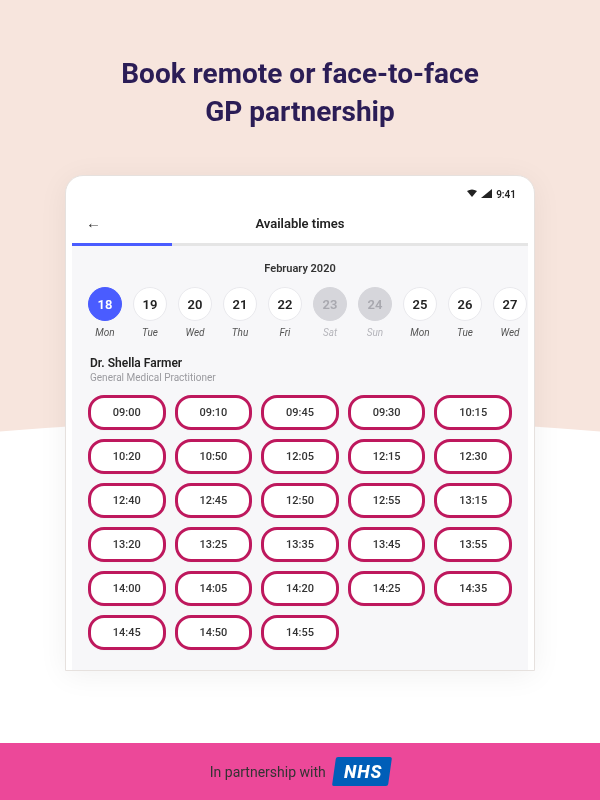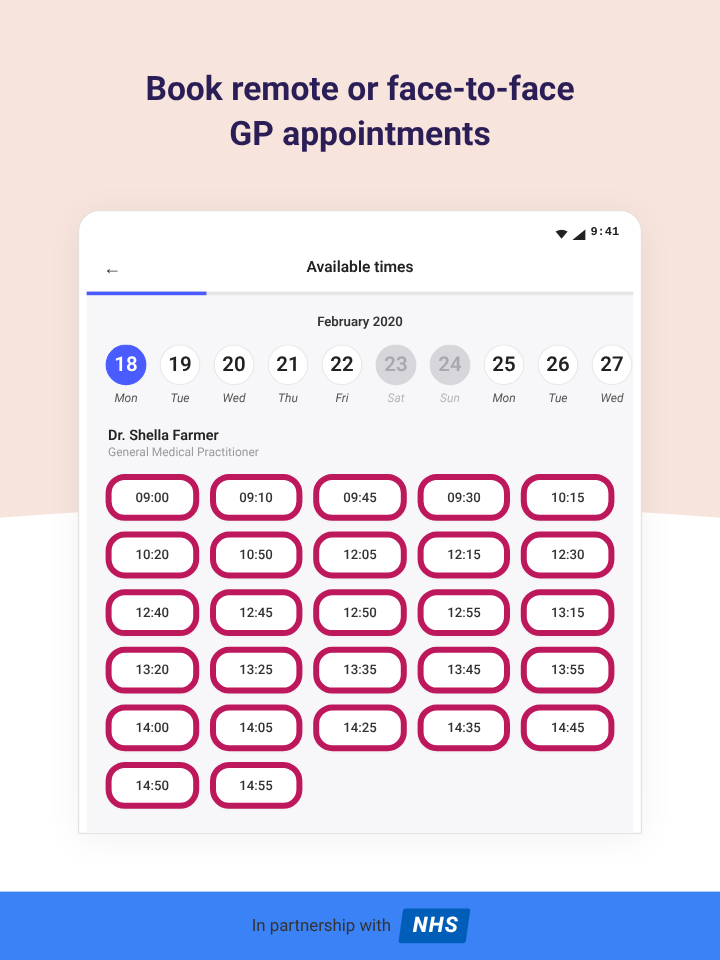--- a/index.html
+++ b/index.html
@@ -43,27 +43,26 @@
       padding: 6px 6px 0 6px;
     }
     .screen {
       background: #ffffff;
       border-radius: 12px 12px 0 0;
       overflow: hidden;
     }
     .status-bar {
       display: flex;
       justify-content: flex-end;
-      align-items: flex-end;
+      align-items: flex-start;
       gap: 4px;
       padding: 7px 12px 3px;
       font-size: 10px;
       font-weight: 600;
       color: #222;
-      font-family: Liberation Mono, monospace;
     }
     .status-icons { display: flex; align-items: center; gap: 3px; }
     .header {
       display: flex;
       align-items: center;
       padding: 11px 14px;
       position: relative;
     }
     .back-arrow {
       font-size: 15px;
@@ -116,21 +115,21 @@
     }
     .day-circle {
       width: 34px;
       height: 34px;
       border-radius: 50%;
       background: #ffffff;
       border: 1px solid #e9e9ed;
       display: flex;
       align-items: center;
       justify-content: center;
-      font-size: 17px;
+      font-size: 13px;
       font-weight: 600;
       color: #222;
       margin: 0 auto 6px;
       cursor: pointer;
     }
     .day-circle.selected {
       background: #4a5cff;
       border-color: #4a5cff;
       color: #ffffff;
     }
@@ -160,42 +159,42 @@
       color: #9a9a9f;
     }
     .slots-grid {
       display: grid;
       grid-template-columns: repeat(5, 1fr);
       gap: 9px 9px;
       padding: 0 16px;
     }
     .slot-pill {
       background: #ffffff;
-      border: 5px solid #be185d;
+      border: 3px solid #be185d;
       border-radius: 16px;
       padding: 8px 0;
       text-align: center;
       font-size: 11px;
       font-weight: 500;
       color: #333;
       cursor: pointer;
       box-shadow: 0 1px 1px rgba(0,0,0,0.02);
     }
     .slot-pill.selected {
       background: #4a5cff;
       border-color: #4a5cff;
       color: #ffffff;
       font-weight: 600;
     }
     .footer-bar {
       position: absolute;
       bottom: 0;
       left: 0;
       width: 100%;
-      background: #3b82f6;
+      background: #ec4899;
       padding: 14px 0 14px;
       text-align: center;
       z-index: 10;
     }
     .footer-text {
       font-size: 14px;
       color: #333;
       display: inline-flex;
       align-items: center;
       gap: 8px;
@@ -214,21 +213,21 @@
     }
     .nhs-logo span{ display:inline-block; transform: skewX(8deg); }
   </style>
 </head>
 <body>
 
 <div class="bg-curve"></div>
 
 <h1 class="promo-title">
   <span>Book remote or face-to-face</span><br>
-  <span>GP appointments</span>
+  <span>GP partnership</span>
 </h1>
 
 <div class="device-frame">
   <div class="screen">
 
     <div class="status-bar">
       <span class="status-icons">
         <svg width="12" height="9" viewBox="0 0 12 9">
             <path d="M6 8 L1 2 Q6 -1 11 2 Z" fill="#222"></path>
           </svg>
@@ -315,20 +314,21 @@
           <div class="slot-pill">12:50</div>
           <div class="slot-pill">12:55</div>
           <div class="slot-pill">13:15</div>
           <div class="slot-pill">13:20</div>
           <div class="slot-pill">13:25</div>
           <div class="slot-pill">13:35</div>
           <div class="slot-pill">13:45</div>
           <div class="slot-pill">13:55</div>
           <div class="slot-pill">14:00</div>
           <div class="slot-pill">14:05</div>
+          <div class="slot-pill">14:20</div>
           <div class="slot-pill">14:25</div>
           <div class="slot-pill">14:35</div>
           <div class="slot-pill">14:45</div>
           <div class="slot-pill">14:50</div>
           <div class="slot-pill">14:55</div>
         </div>
     </div>
   </div>
 </div>
 

